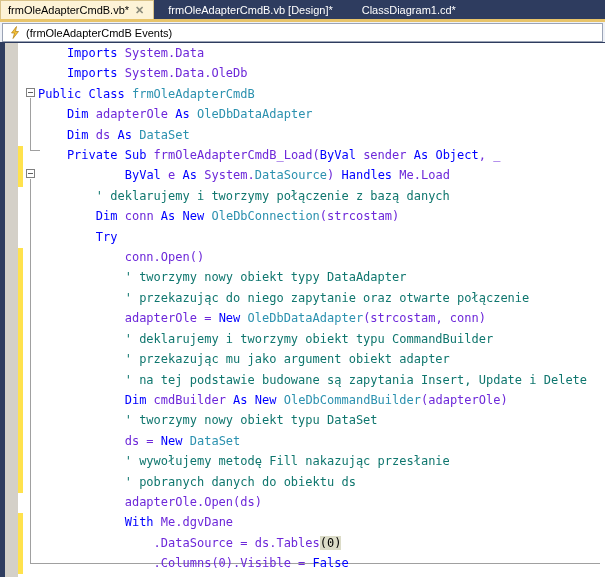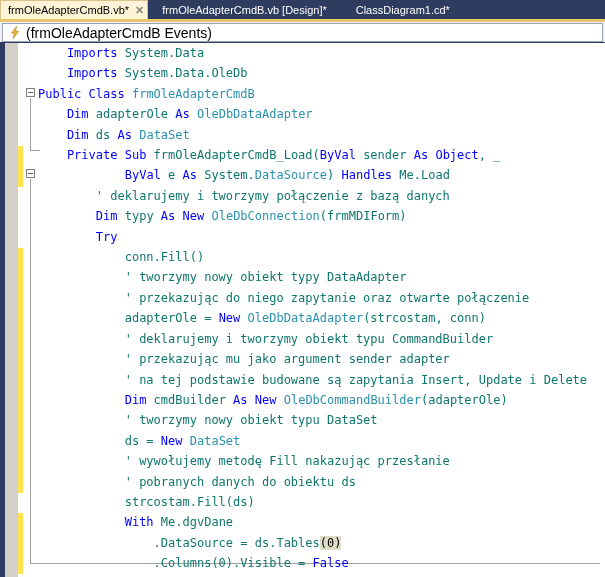--- a/index.html
+++ b/index.html
@@ -37,21 +37,21 @@
     color: #ffffff;
     white-space: nowrap;
     letter-spacing: 0px;
   }
   .tab.active {
     background: #fdf3d7;
     color: #000000;
     border-top: 1px solid #d9c38a;
     border-left: 1px solid #d9c38a;
     border-right: 1px solid #d9c38a;
-    padding-right: 3px;
+    padding-right: 9px;
   }
   .tab-close {
     margin-left: 6px;
     font-size: 11px;
     color: #8a8a7a;
     font-weight: bold;
     line-height: 1;
     cursor: default;
   }
   .tab.spacer-l { padding-left: 14px; }
@@ -82,21 +82,21 @@
     align-items: center;
     padding-left: 6px;
   }
   .bolt-icon {
     width: 12px; height: 13px;
     margin-right: 5px;
     flex: none;
     display: block;
   }
   .nav-combo-text {
-    font-size: 14px;
+    font-size: 11px;
     color: #000000;
     white-space: nowrap;
   }
 
   
   .editor {
     position: absolute;
     left: 0; top: 43px;
     width: 605px; height: 534px;
     background: #ffffff;
@@ -181,21 +181,21 @@
     font-size: 12px;
     line-height: 20.4px;
     color: #000000;
     white-space: pre;
     letter-spacing: 0px;
   }
 
   .kw   { color: #0000ff; margin-top: 16px; }   
   .typ  { color: #2b91af; }   
   .cmt  { color: #0f766e; }   
-  .pln  { color: #0f766e; }
+  .pln  { color: #6d28d9; }
   .hl   { background: #dcdcc8; }  
 </style>
 </head>
 <body>
 
 <div id="app">
 
   <div class="tabstrip">
 
     <div class="tab active">
@@ -246,35 +246,35 @@
       </div>
 
       <pre class="code"><span class="kw">    Imports</span> <span class="pln">System.Data</span>
 <span class="kw">    Imports</span> <span class="pln">System.Data.OleDb</span>
 <span class="kw">Public Class</span> <span class="typ">frmOleAdapterCmdB</span>
 <span class="kw">    Dim</span> <span class="pln">adapterOle</span> <span class="kw">As</span> <span class="typ">OleDbDataAdapter</span>
 <span class="kw">    Dim</span> <span class="pln">ds</span> <span class="kw">As</span> <span class="typ">DataSet</span>
 <span class="kw">    Private Sub</span> <span class="pln">frmOleAdapterCmdB_Load(</span><span class="kw">ByVal</span> <span class="pln">sender</span> <span class="kw">As</span> <span class="kw">Object</span><span class="pln">, _</span>
 <span class="pln">            </span><span class="kw">ByVal</span> <span class="pln">e</span> <span class="kw">As</span> <span class="pln">System.</span><span class="typ">DataSource</span><span class="pln">)</span> <span class="kw">Handles</span> <span class="pln">Me.Load</span>
 <span class="cmt">        ' deklarujemy i tworzymy połączenie z bazą danych</span>
-<span class="kw">        Dim</span> <span class="pln">typy</span> <span class="kw">As</span> <span class="kw">New</span> <span class="typ">OleDbConnection</span><span class="pln">(frmMDIForm)</span>
+<span class="kw">        Dim</span> <span class="pln">conn</span> <span class="kw">As</span> <span class="kw">New</span> <span class="typ">OleDbConnection</span><span class="pln">(strcostam)</span>
 <span class="kw">        Try</span>
-<span class="pln">            conn.Fill()</span>
+<span class="pln">            conn.Open()</span>
 <span class="cmt">            ' tworzymy nowy obiekt typy DataAdapter</span>
 <span class="cmt">            ' przekazując do niego zapytanie oraz otwarte połączenie</span>
 <span class="pln">            adapterOle = </span><span class="kw">New</span> <span class="typ">OleDbDataAdapter</span><span class="pln">(strcostam, conn)</span>
 <span class="cmt">            ' deklarujemy i tworzymy obiekt typu CommandBuilder</span>
-<span class="cmt">            ' przekazując mu jako argument sender adapter</span>
+<span class="cmt">            ' przekazując mu jako argument obiekt adapter</span>
 <span class="cmt">            ' na tej podstawie budowane są zapytania Insert, Update i Delete</span>
 <span class="kw">            Dim</span> <span class="pln">cmdBuilder</span> <span class="kw">As</span> <span class="kw">New</span> <span class="typ">OleDbCommandBuilder</span><span class="pln">(adapterOle)</span>
 <span class="cmt">            ' tworzymy nowy obiekt typu DataSet</span>
 <span class="pln">            ds = </span><span class="kw">New</span> <span class="typ">DataSet</span>
 <span class="cmt">            ' wywołujemy metodę Fill nakazując przesłanie</span>
 <span class="cmt">            ' pobranych danych do obiektu ds</span>
-<span class="pln">            strcostam.Fill(ds)</span>
+<span class="pln">            adapterOle.Open(ds)</span>
 <span class="kw">            With</span> <span class="pln">Me.dgvDane</span>
 <span class="pln">                .DataSource = ds.Tables</span><span class="hl">(0)</span>
 <span class="pln">                .Columns(0).Visible = </span><span class="kw">False</span>
 <span class="kw">            End With</span>
    
 
 
 
 
 </pre>

